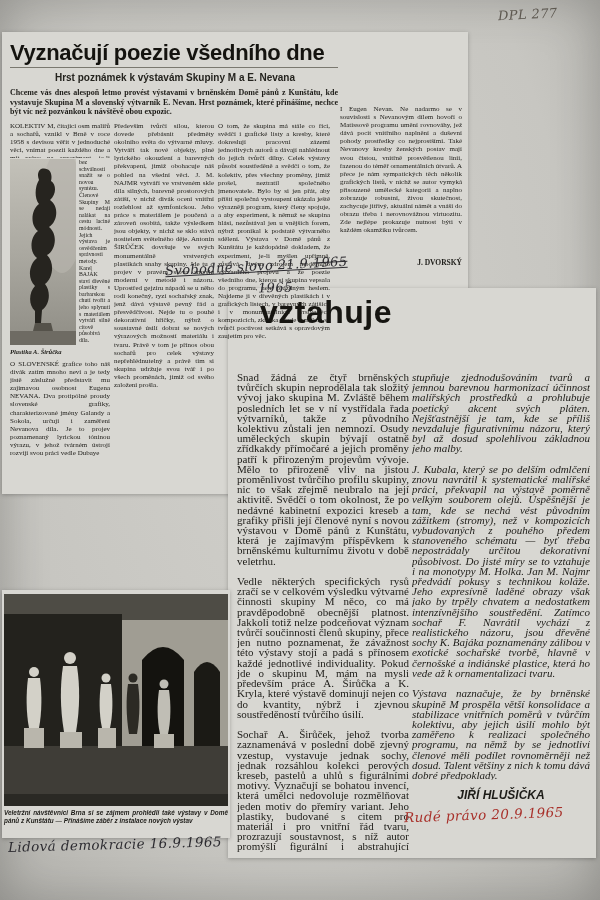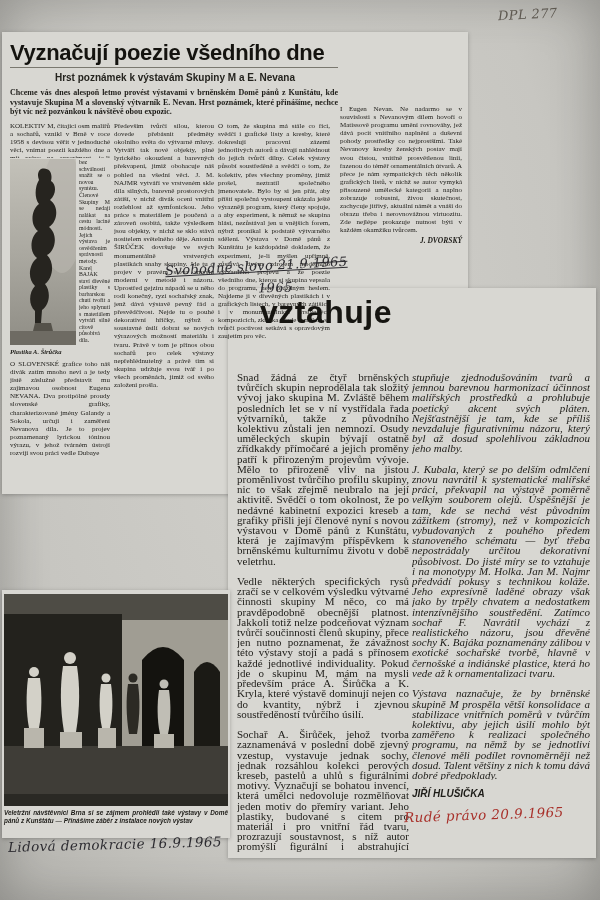--- a/index.html
+++ b/index.html
@@ -27,21 +27,21 @@
   .coltext { font-size:7px; line-height:8.1px; text-align:justify; overflow:hidden; white-space:pre-line; }
   .striptext { font-size:5.8px; line-height:6.6px; text-align:justify; overflow:hidden; }
   .photocap1 { font-size:6.5px; font-style:italic; font-weight:bold; }
   .a1-byline { font-size:7.5px; font-weight:bold; text-align:right; }
 
   
   .a2-headline { font-family:"Liberation Sans", sans-serif; font-weight:bold; font-size:32px;
                  letter-spacing:0.5px; color:#161511; line-height:32px; white-space:nowrap; }
   .a2-headline .line2 { margin-left:26px; }
   .a2col { font-size:11px; line-height:10.2px; text-align:justify; white-space:pre-line; overflow:hidden; }
-  .a2-byline { font-size:10px; font-weight:bold; text-align:left; margin-top:8px;
+  .a2-byline { font-size:12px; font-weight:bold; text-align:center; margin-top:8px;
                font-family:"Liberation Sans", sans-serif; }
 
   .photocap2 { font-family:"Liberation Sans", sans-serif; font-weight:bold; font-style:italic;
                font-size:6.4px; line-height:7.6px; text-align:justify; }
 
   .struck { text-decoration: underline line-through; }
   .underlined { text-decoration: underline; }
 </style>
 </head>
 <body>
@@ -83,21 +83,21 @@
   <div class="abs photocap1" style="left:10px; top:348px; width:100px;">Plastika A. Širůčka</div>
 
   <div class="abs coltext" style="left:10px; top:360px; width:100px; height:128px;">O SLOVENSKÉ grafice toho náš divák zatím mnoho neví a je tedy jistě záslužné představit mu zajímavou osobnost Eugena NEVANA. Dva protipólné proudy slovenské grafiky, charakterizované jmény Galandy a Sokola, určují i zaměření Nevanova díla. Je to projev poznamenaný lyrickou tóninou výrazu, v jehož tvárném ústrojí rozvíjí svou práci vedle Dubaye</div>
 
   <div class="abs coltext" style="left:114px; top:122px; width:100px; height:366px;">Především tvůrčí silou, kterou dovede přebásnit předměty okolního světa do výtvarné mluvy. Vytváří tak nové objekty, plné lyrického okouzlení a barevných překvapení, jimiž obohacuje náš pohled na všední věci. J. M. NAJMR vytváří ve vrstveném skle díla silných, barevně prostorových zátiší, v nichž divák ocení vnitřní rozlehlost až symfonickou. Jeho práce s materiálem je poučená a zároveň osobitá, takže výsledkem jsou objekty, v nichž se sklo stává nositelem světelného děje. Antonín ŠIRŮČEK dovršuje ve svých monumentálně vrstvených plastikách snahy skupiny. Jde tu o projev v pravém slova smyslu moderní v metodě i názoru. Uprostřed gejzíru nápadů se u něho rodí konečný, ryzí sochařský znak, jenž dává výstavě pevný řád a přesvědčivost. Nejde tu o pouhé dekorativní hříčky, nýbrž o soustavné úsilí dobrat se nových výrazových možností materiálu i tvaru. Právě v tom je přínos obou sochařů pro celek výstavy nepřehlédnutelný a právě tím si skupina udržuje svou tvář i po všech proměnách, jimiž od svého založení prošla.</div>
 
   <div class="abs coltext" style="left:218px; top:122px; width:112px; height:366px;">O tom, že skupina má stále co říci, svědčí i grafické listy a kresby, které dokreslují pracovní zázemí jednotlivých autorů a dávají nahlédnout do jejich tvůrčí dílny. Celek výstavy působí soustředěně a svědčí o tom, že kolektiv, přes všechny proměny, jimiž prošel, neztratil společného jmenovatele. Bylo by si jen přát, aby příští společná vystoupení ukázala ještě výrazněji program, který členy spojuje, a aby experiment, k němuž se skupina hlásí, nezůstával jen u vnějších forem, nýbrž pronikal k podstatě výtvarného sdělení. Výstava v Domě pánů z Kunštátu je každopádně dokladem, že experiment, je-li myšlen upřímně, zůstává živým zdrojem moderního výtvarného projevu a že poezie všedního dne, kterou si skupina vepsala do programu, není prázdným heslem. Najdeme ji v dřevěných plastikách i v grafických listech, v barevných zátiších i v monumentálních vrstvených kompozicích, zkrátka všude tam, kde se tvůrčí poctivost setkává s opravdovým zaujetím pro věc.</div>
 
   <div class="abs coltext" style="left:340px; top:105px; width:122px; height:144px;">I Eugen Nevan. Ne nadarmo se v souvislosti s Nevanovým dílem hovoří o Matissově programu umění rovnováhy, jež dává pocit vnitřního naplnění a duševní pohody prostředky co nejprostšími. Také Nevanovy kresby ženských postav mají svou čistou, vnitřně prosvětlenou linii, řazenou do téměř ornamentálních útvarů. A přece je nám sympatických těch několik grafických listů, v nichž se autor vymyká přisouzené umělecké kategorii a naplno zobrazuje robustní, živou skutečnost, zachycuje jitřivý, aktuální námět a vnáší do obrazu třeba i nerovnovážnou virtuozitu. Zde nejlépe prokazuje nutnost býti v každém okamžiku tvůrcem.</div>
 
-  <div class="abs a1-byline" style="left:340px; top:236px; width:122px;font-style:italic;">J. DVORSKÝ</div>
+  <div class="abs a1-byline" style="left:340px; top:258px; width:122px;">J. DVORSKÝ</div>
 
   <div class="abs hand ink" style="left:165px; top:258px; width:200px; font-size:13px; transform:rotate(-3deg);">
     <span class="underlined">Svobodné slovo 21.9.</span><span class="struck">1965</span>
   </div>
   <div class="abs hand ink" style="left:258px; top:280px; font-size:13px; transform:rotate(-2deg);">1965</div>
 
   <div class="abs a2-headline" style="left:234px; top:296px; width:360px;">
     <div class="line2">vztahuje</div>
   </div>
 

